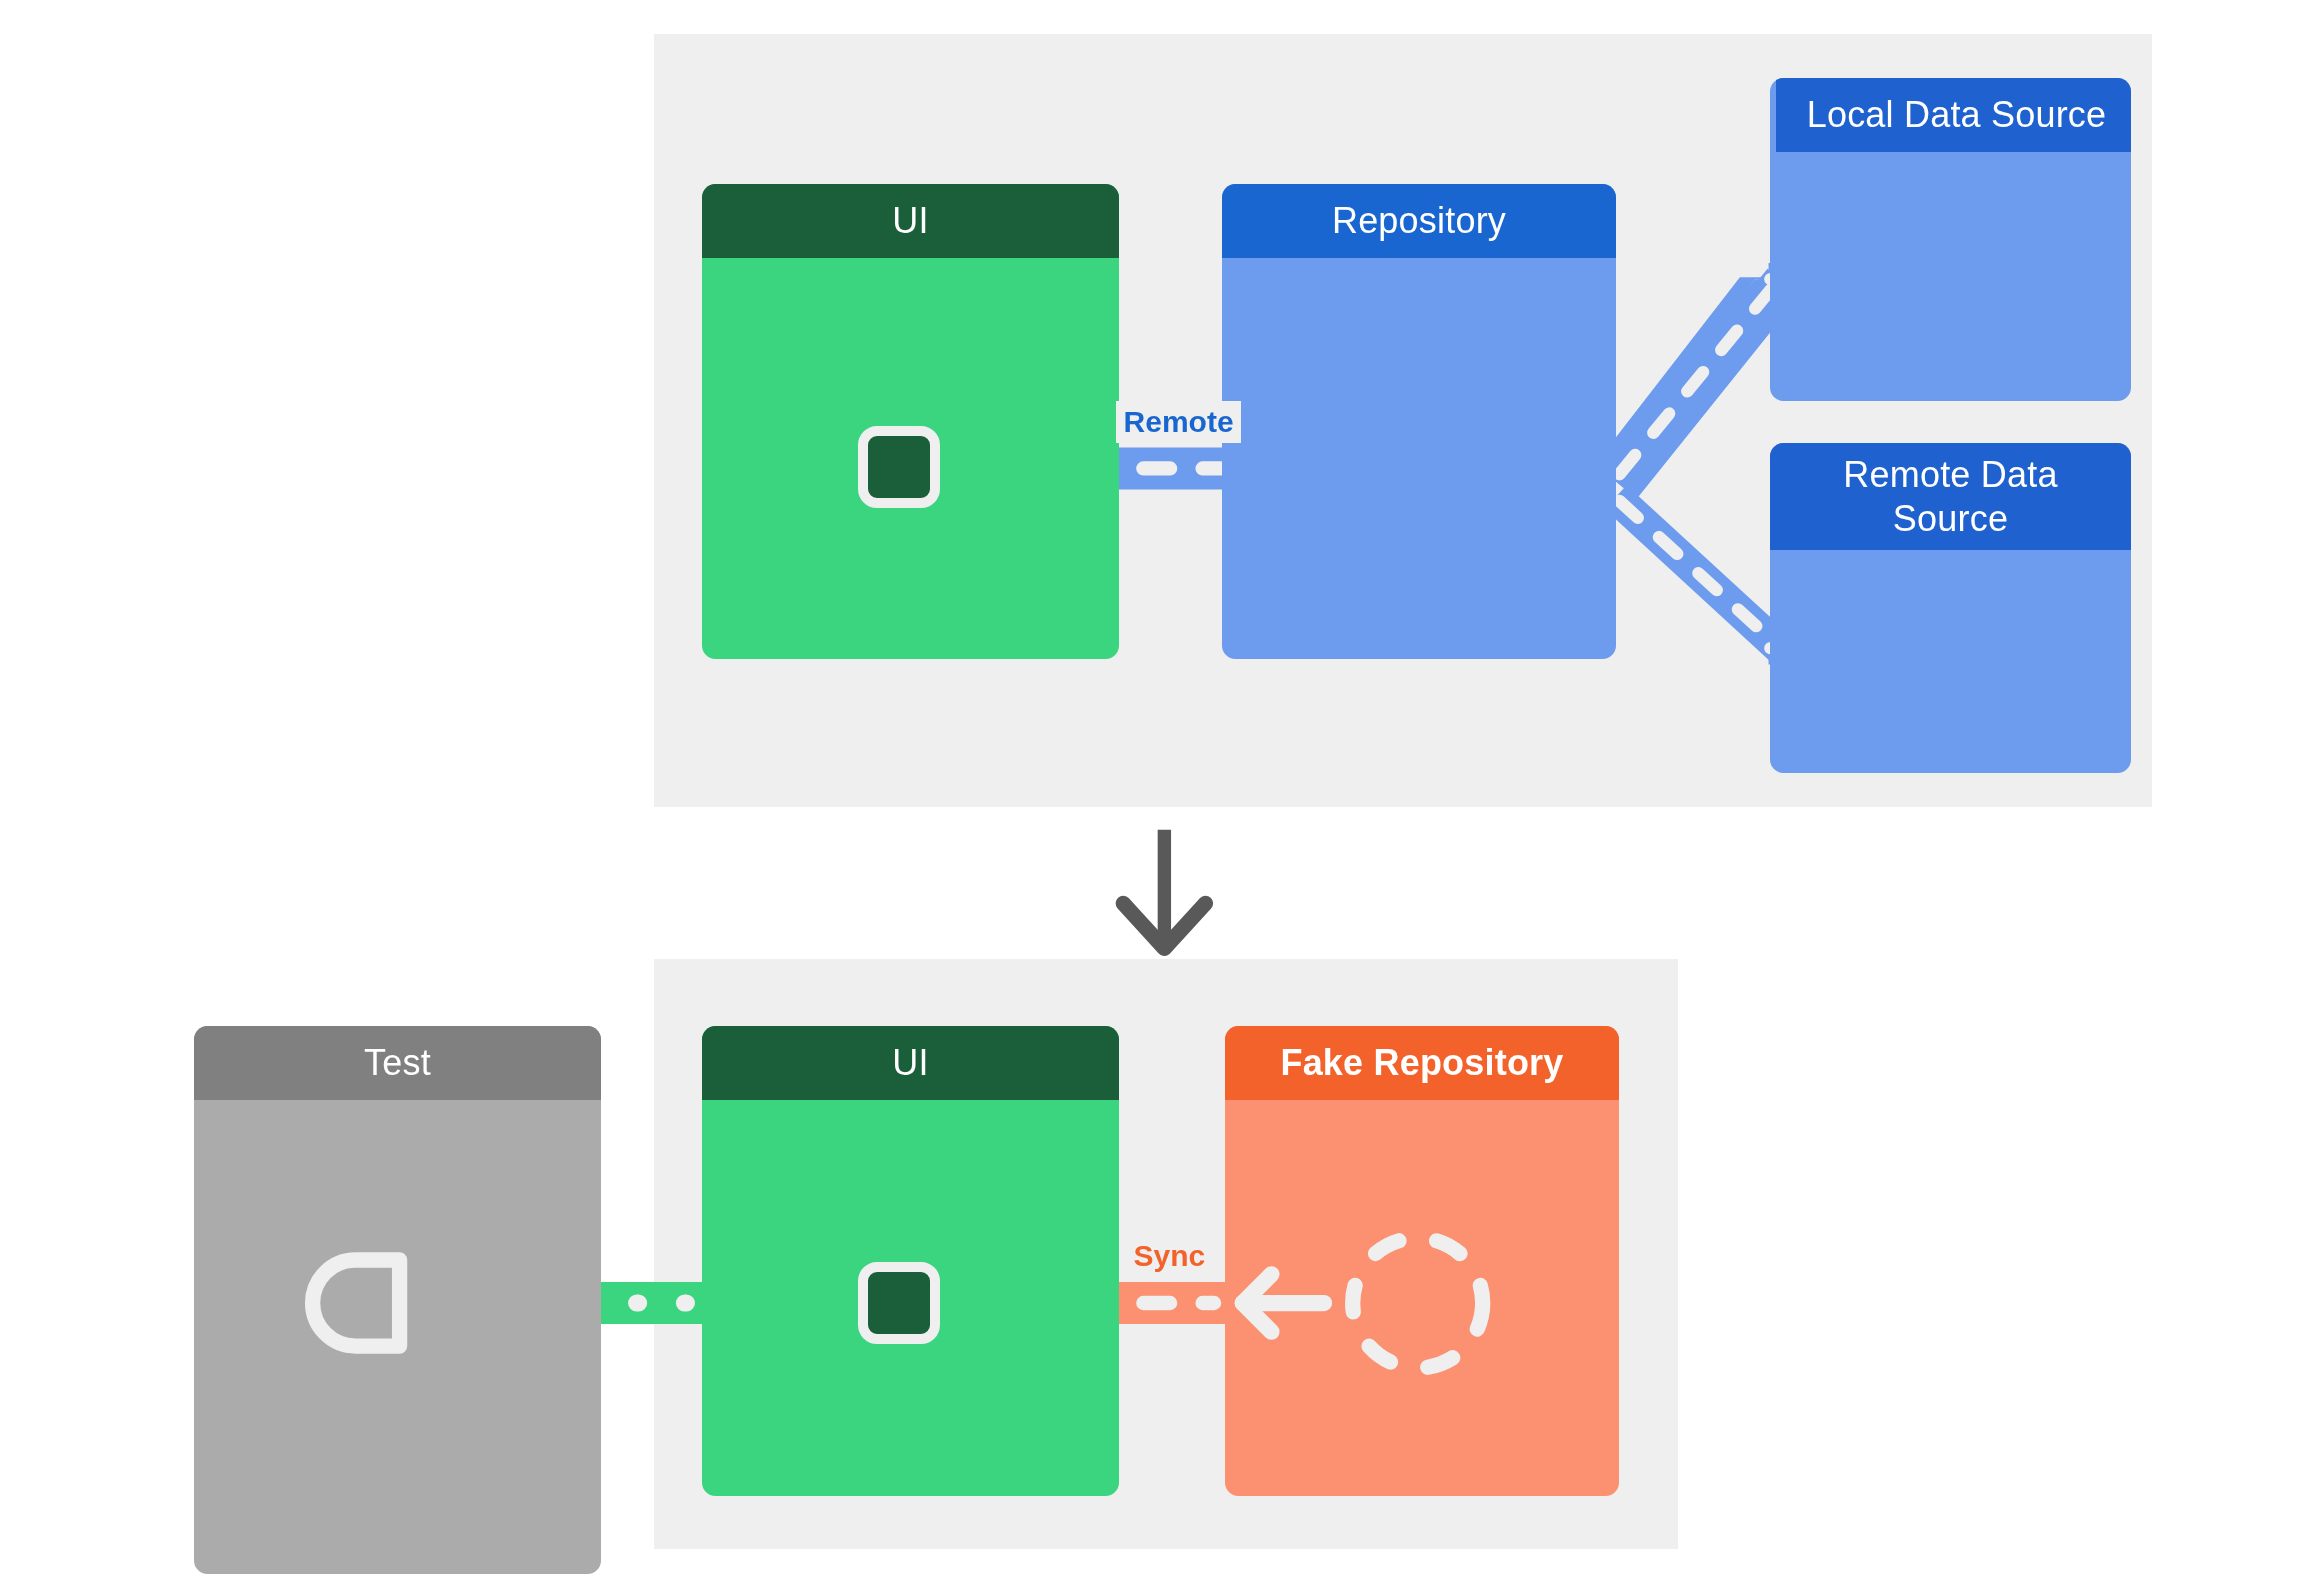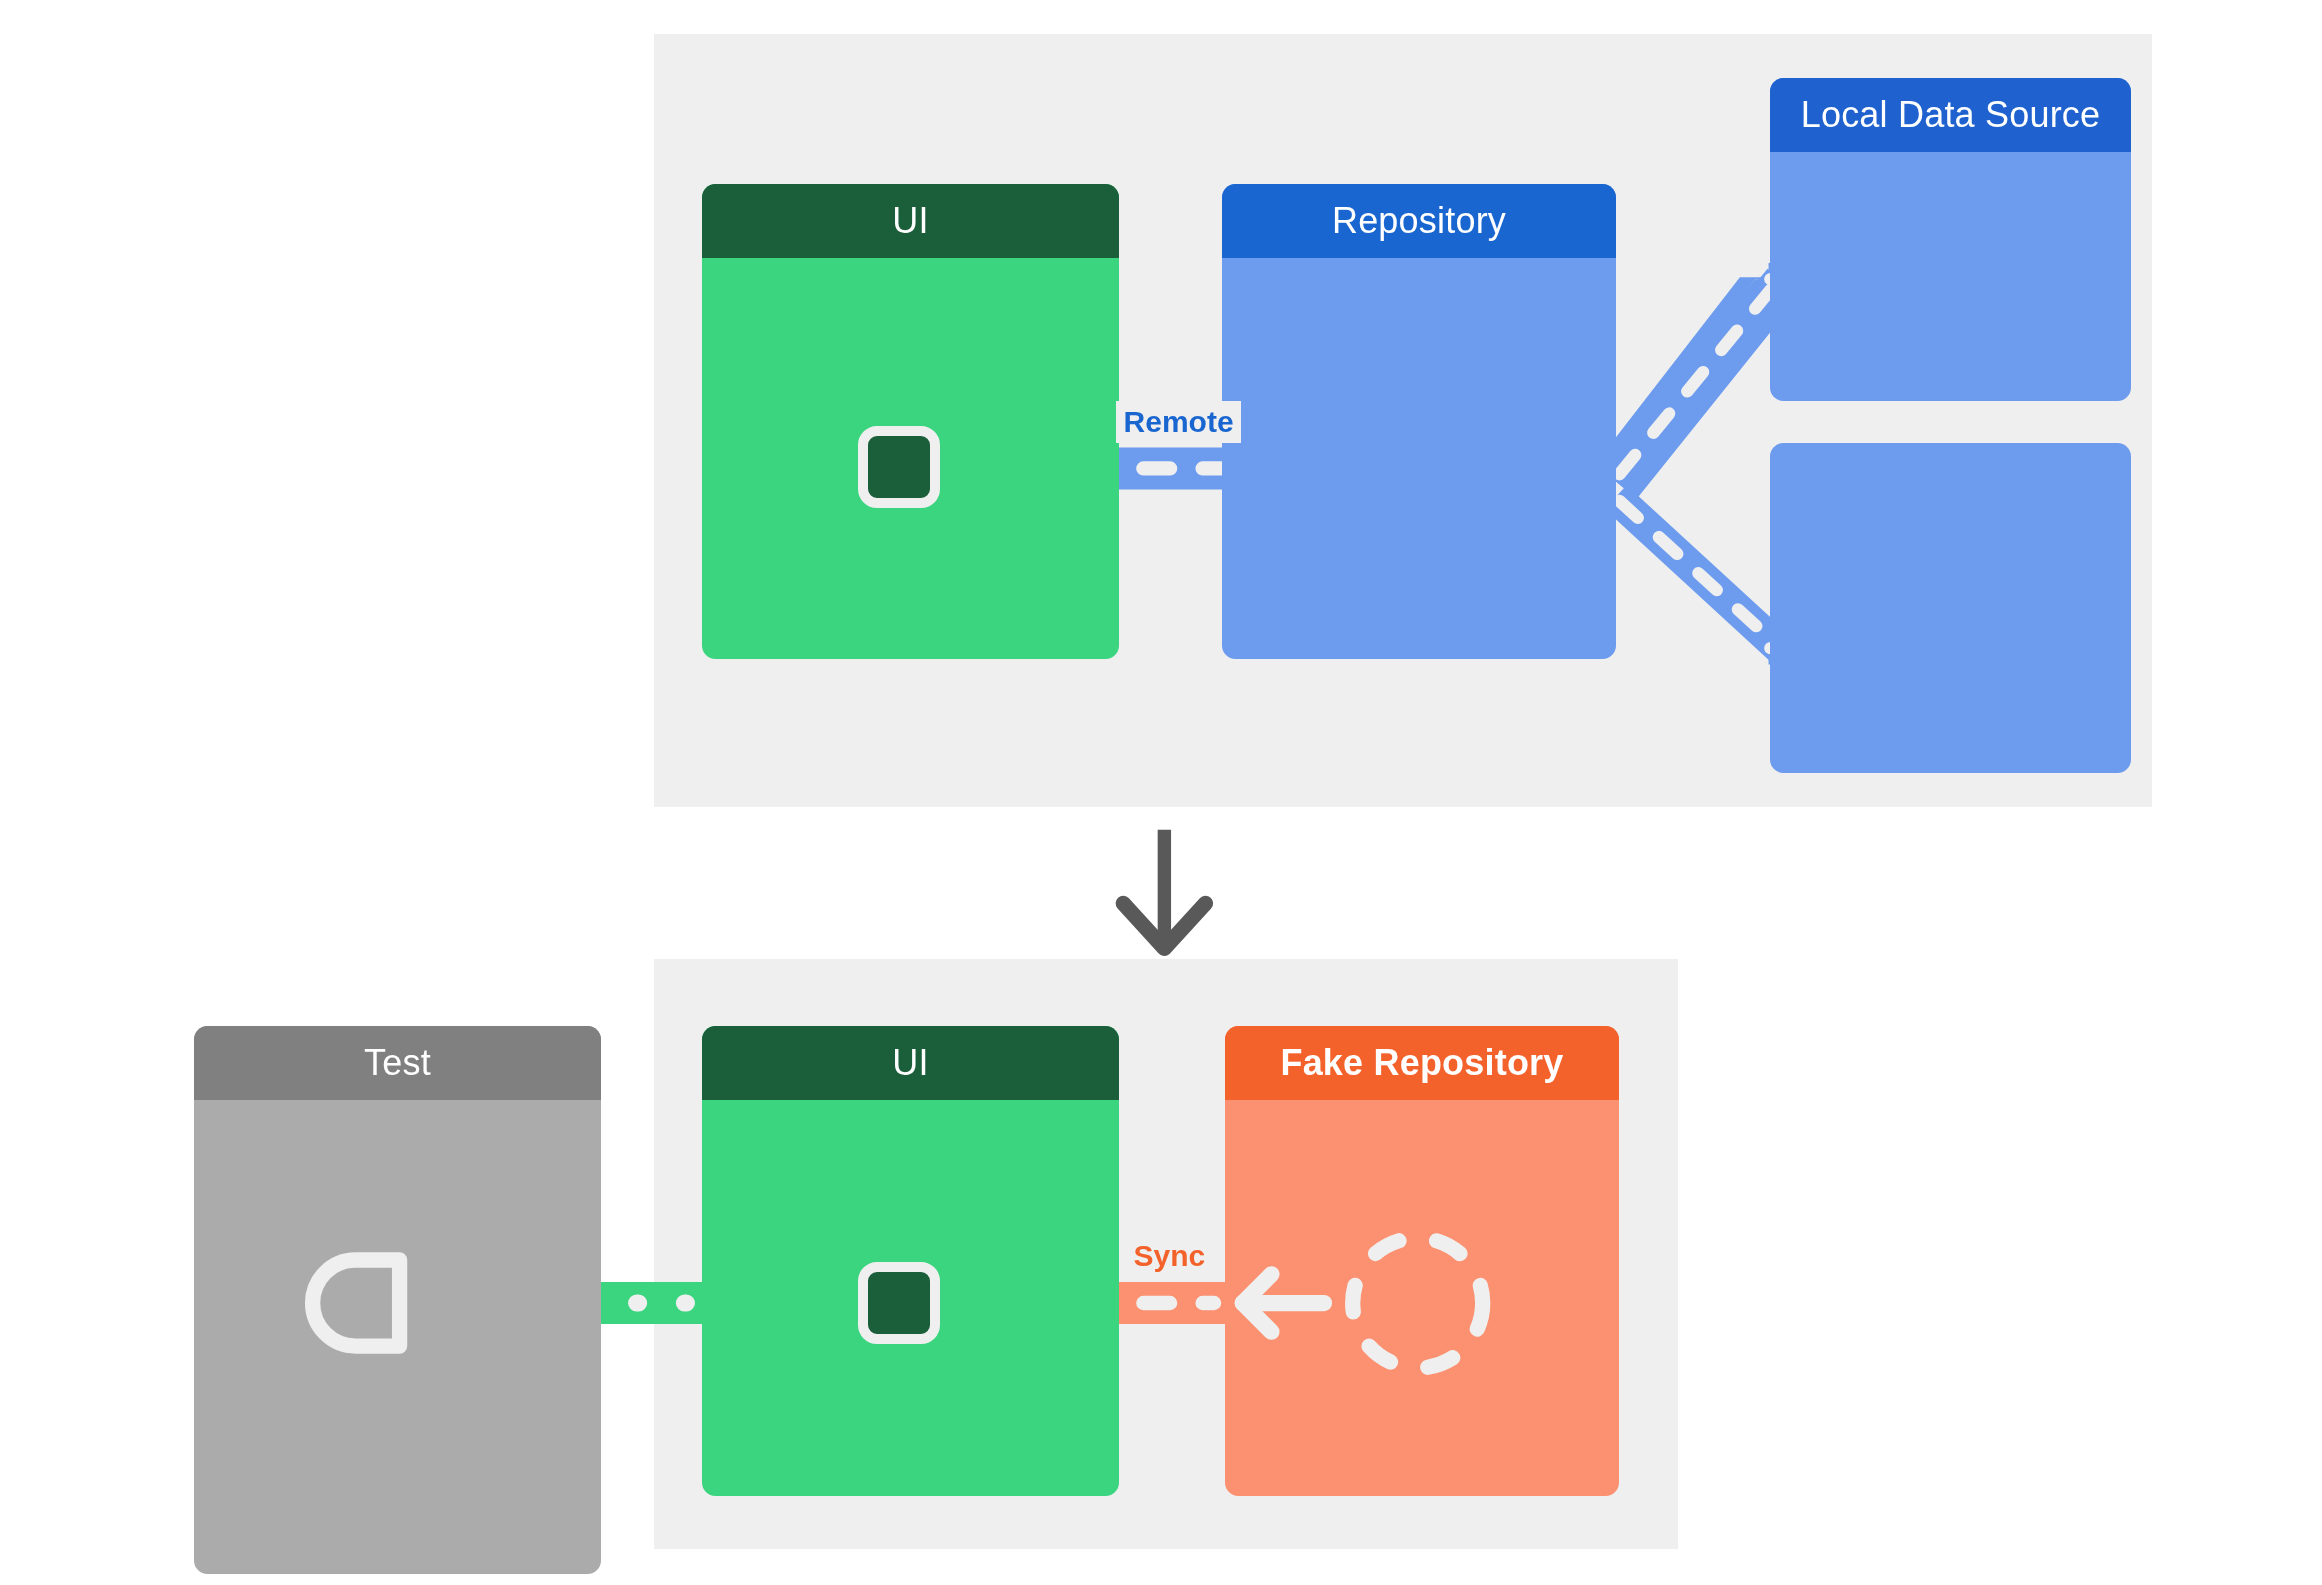--- a/index.html
+++ b/index.html
@@ -172,29 +172,32 @@
     <div class="node-inner">
       <div class="node-header" style="height:74px; background:#1a66d0;">
         <span>Repository</span>
       </div>
       <div class="node-body"></div>
     </div>
   </div>
 
   <div class="node" style="left:1770px; top:78px; width:361px; height:323px; background:#6d9cee;">
     <div class="node-inner">
-      <div class="node-header" style="height:74px; background:#1f62cf;">
+      <div class="node-header" style="height:74px; background:#1f62cf;margin-left:6px;">
         <span>Local Data Source</span>
       </div>
       <div class="node-body"></div>
     </div>
   </div>
 
   <div class="node" style="left:1770px; top:443px; width:361px; height:330px; background:#6d9cee;">
     <div class="node-inner">
+      <div class="node-header" style="height:107px; background:#1f62cf; line-height:44px; padding:0 38px;">
+        <span>Remote Data Source</span>
+      </div>
       <div class="node-body"></div>
     </div>
   </div>
 
   <div class="conn-label" style="left:1116px; top:401px; color:#1a66d0;">Remote</div>
 
   <div class="panel" style="left:654px; top:959px; width:1024px; height:590px;"></div>
 
   <svg class="overlay" viewBox="0 0 2430 1659">
     <g>

